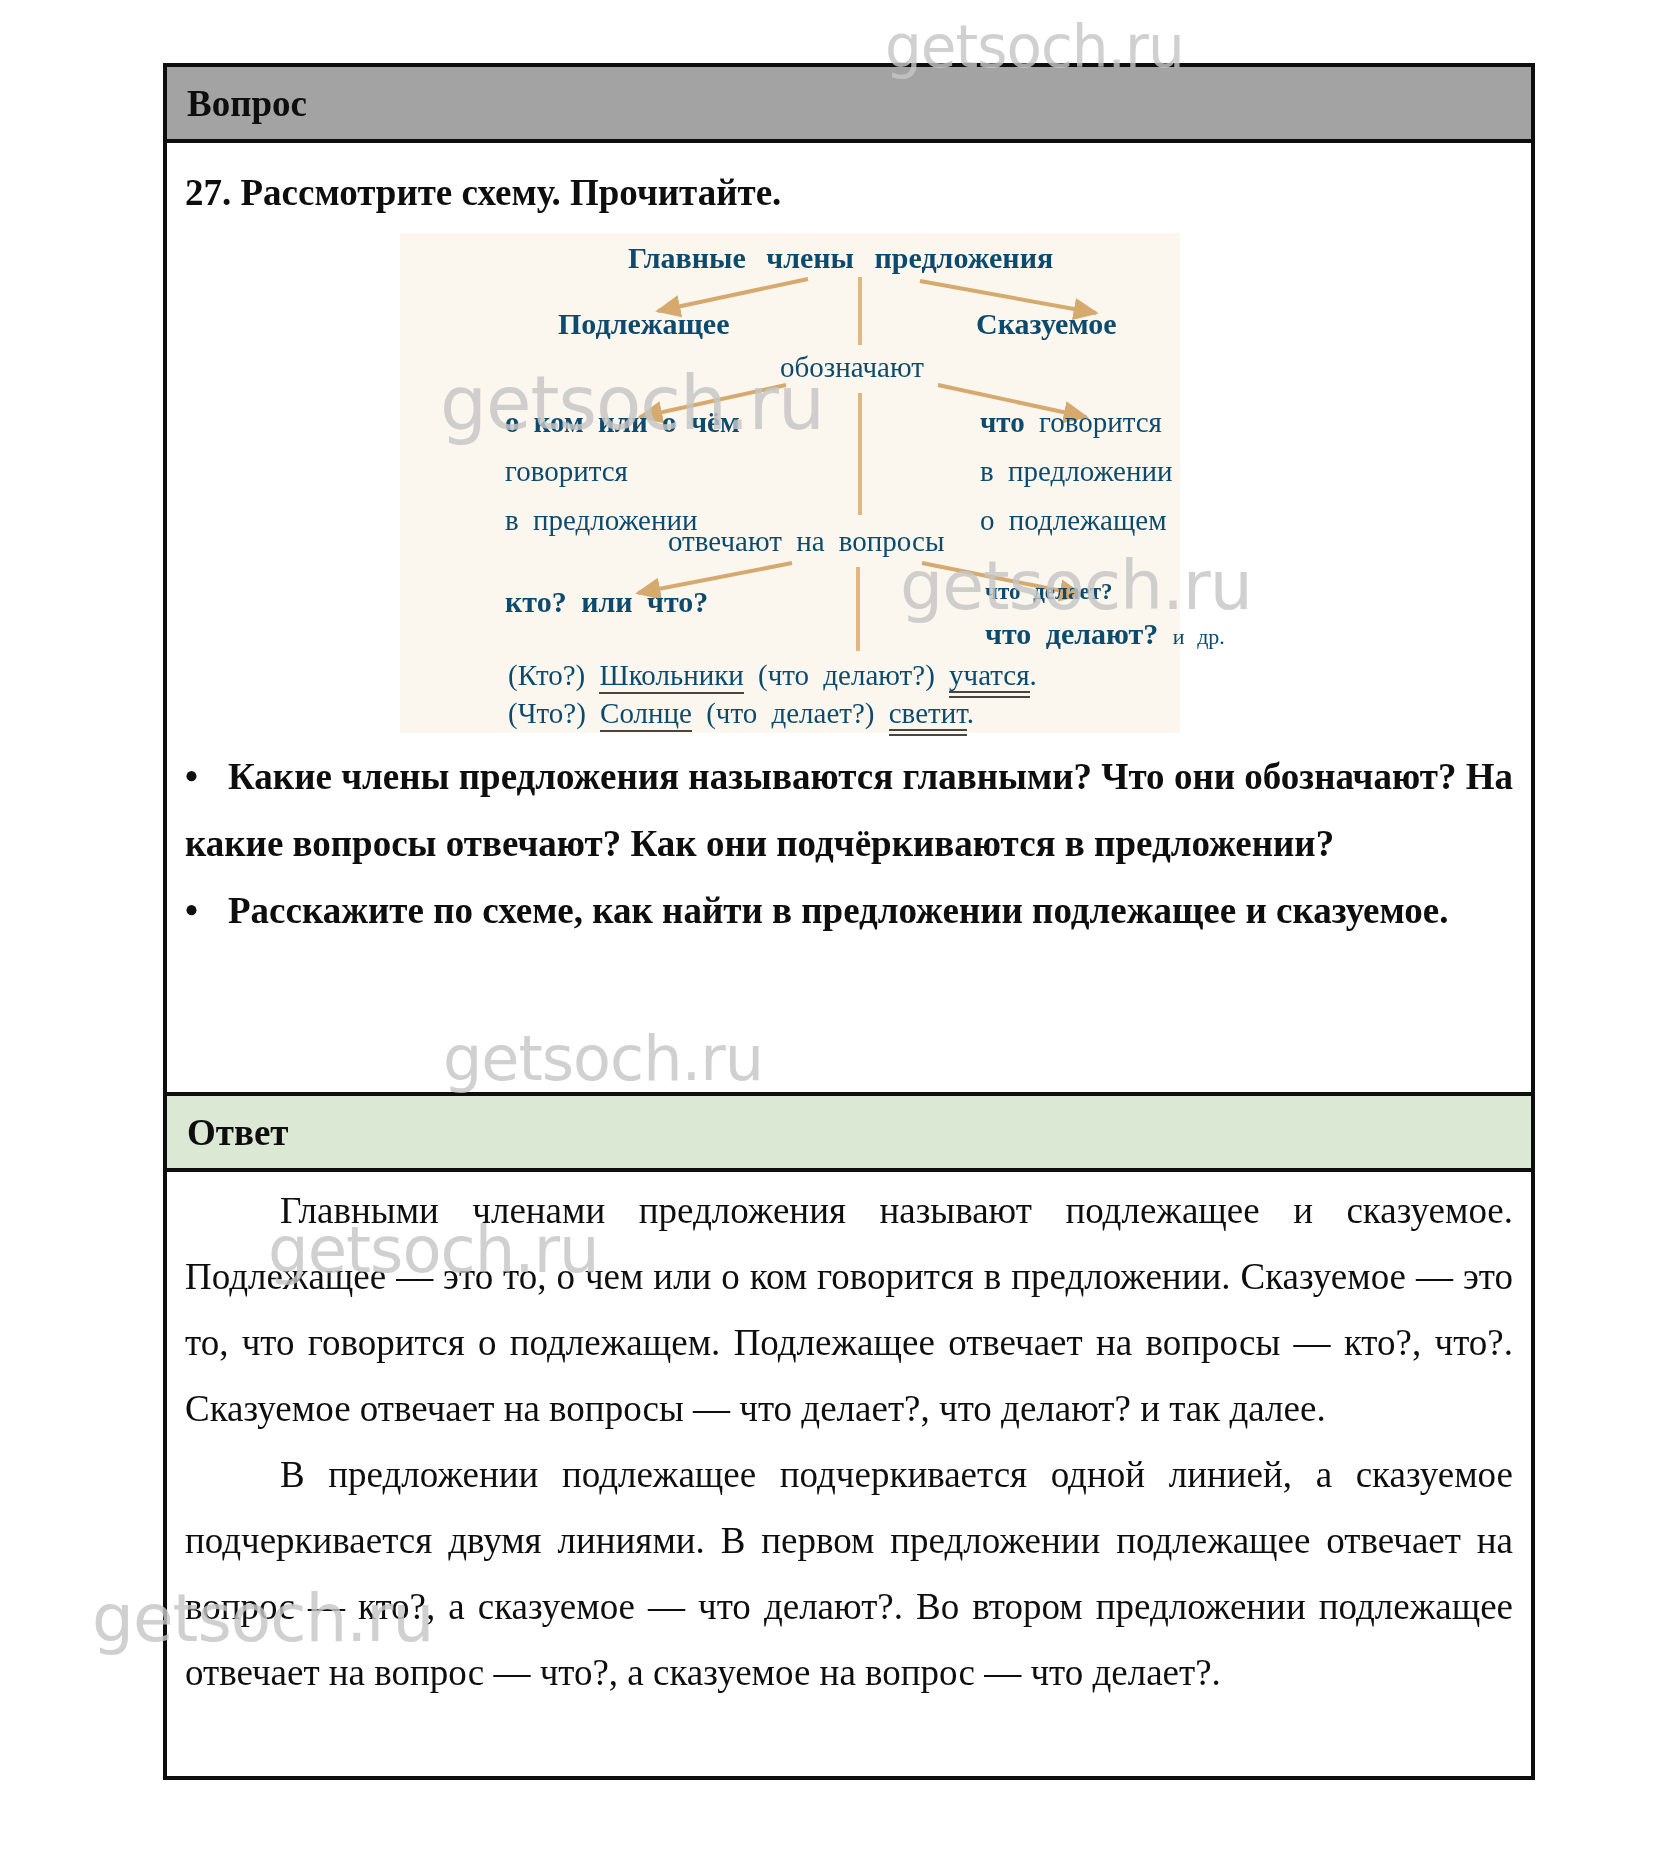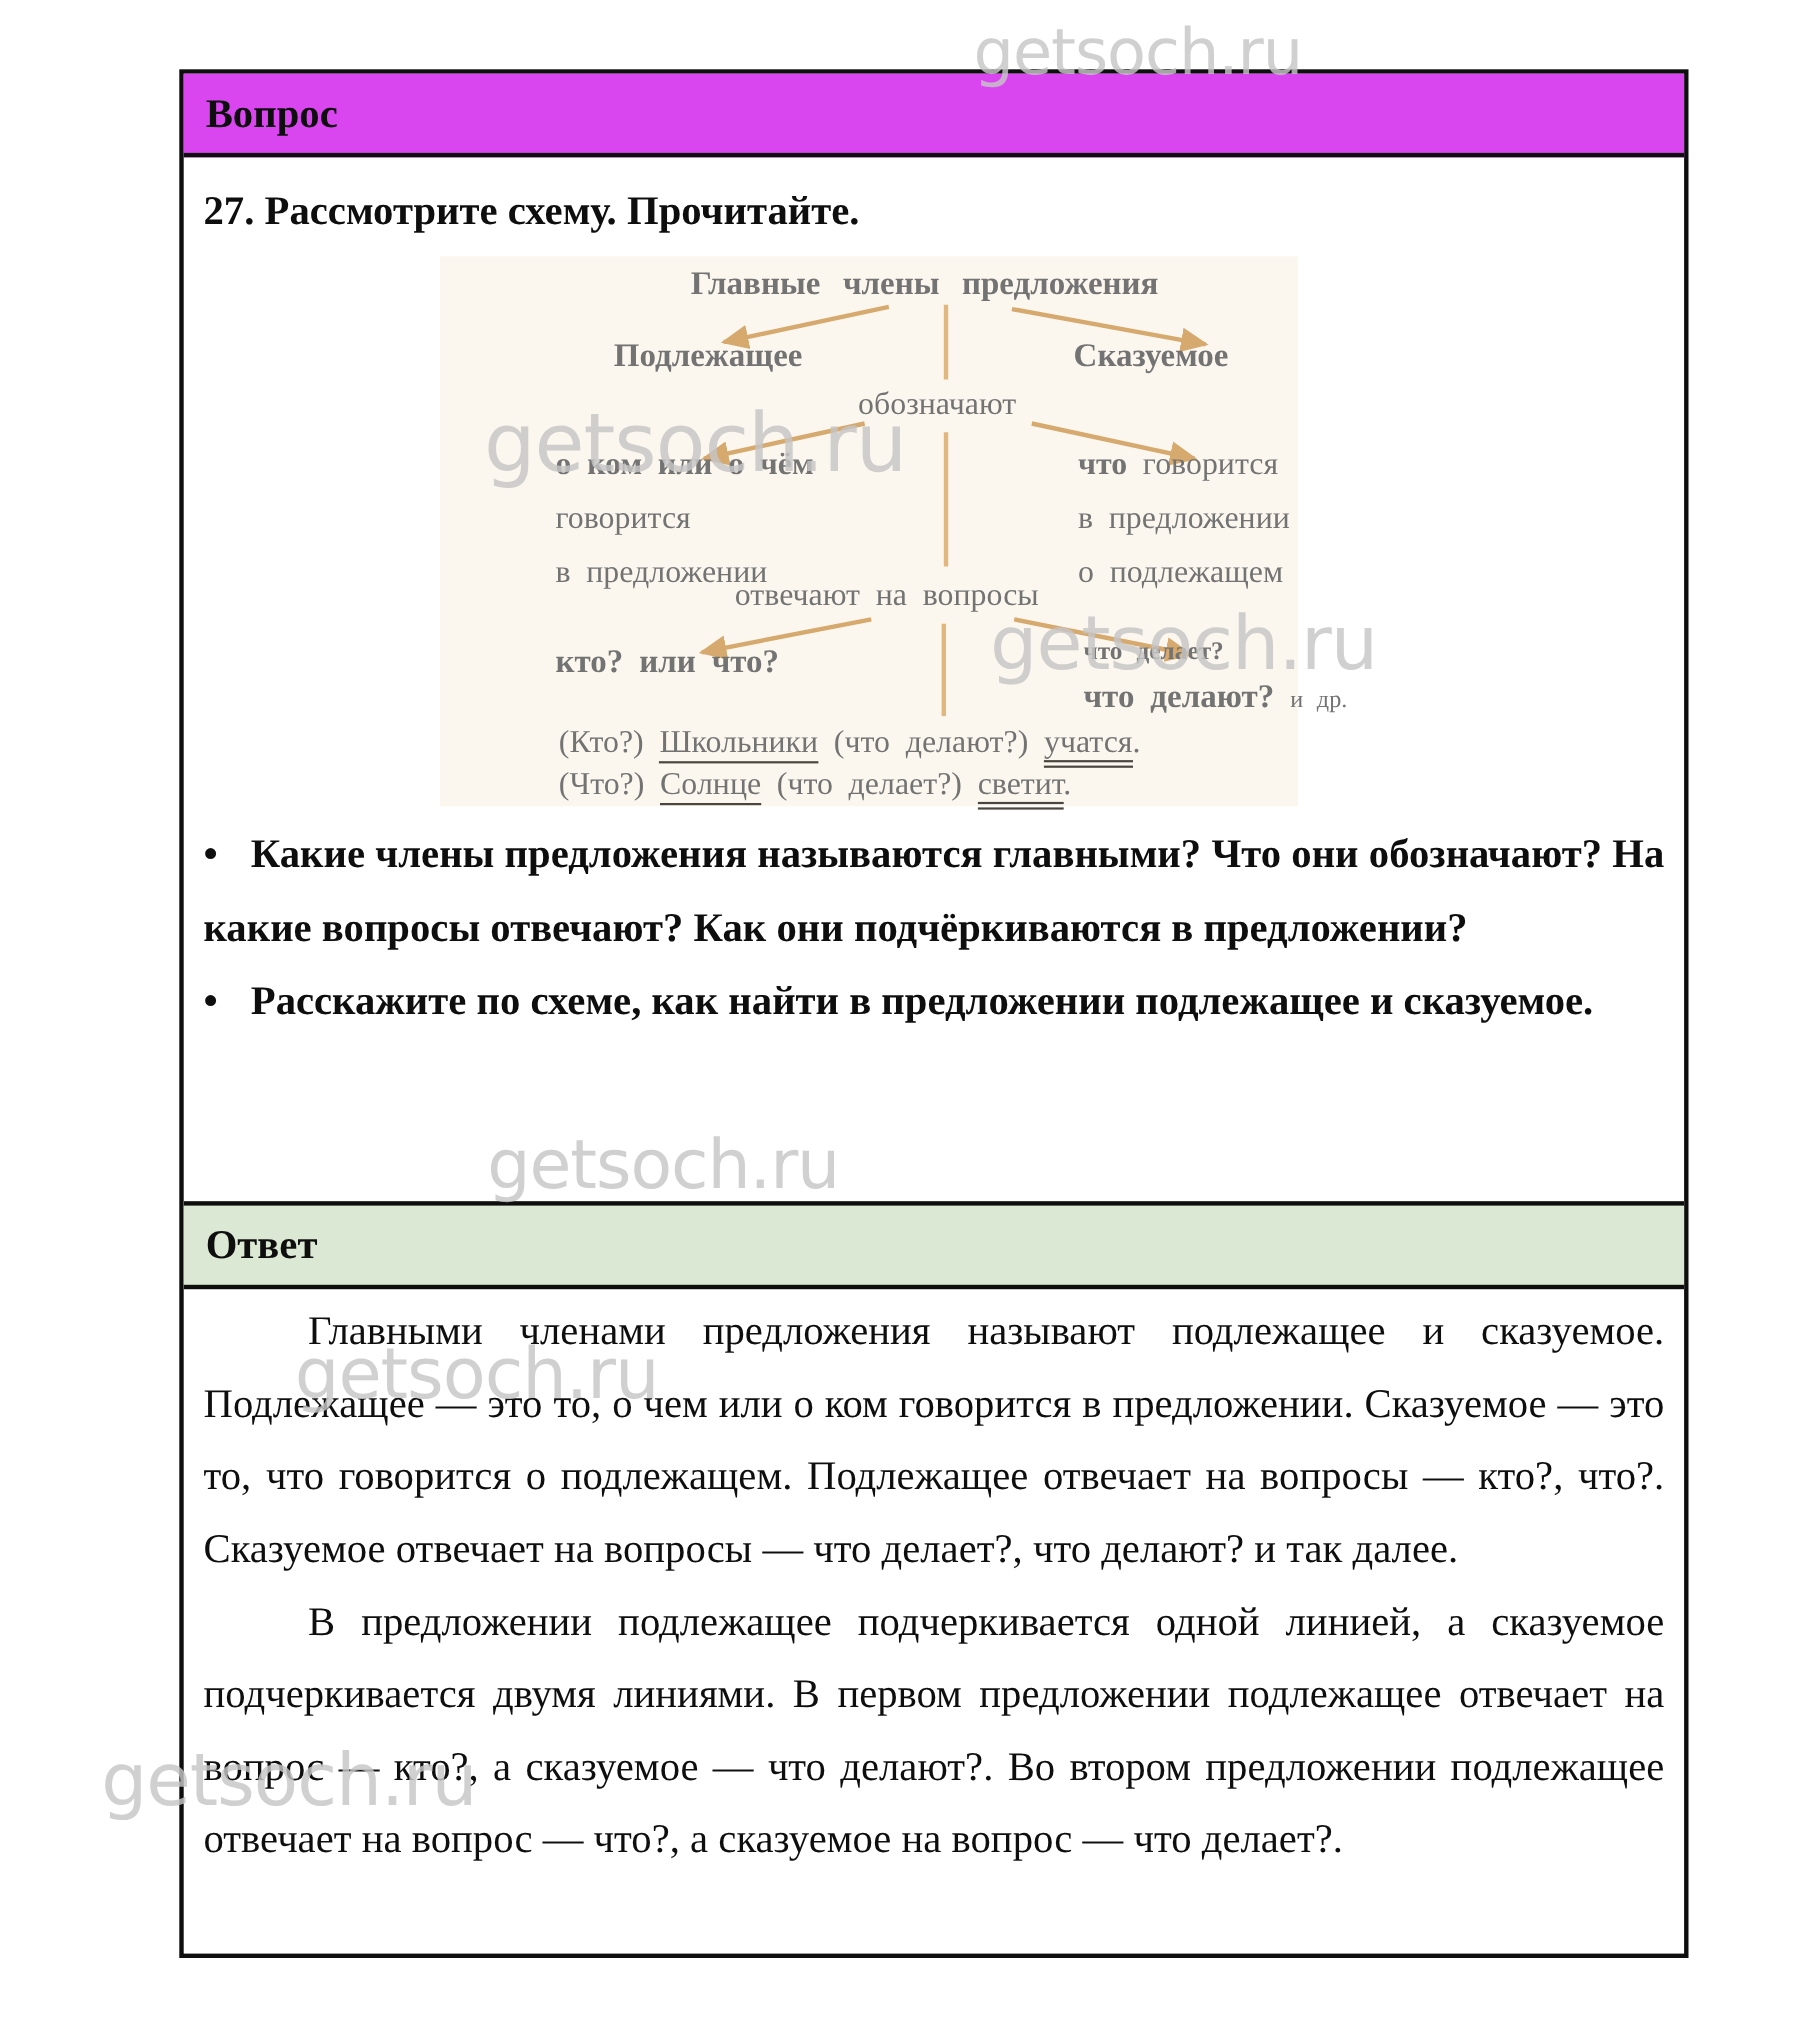--- a/index.html
+++ b/index.html
@@ -29,36 +29,36 @@
     position:absolute; left:163px; top:63px;
     width:1372px; height:1717px; box-sizing:border-box;
     border:4px solid #0e0e0e; background:#ffffff;
   }
   .hdr {
     height:72px; display:flex; align-items:center;
     padding:0 20px; box-sizing:content-box;
     font-size:37px; font-weight:bold;
     border-bottom:4px solid #0e0e0e;
   }
-  .hdr-q { background:#d946ef; }
+  .hdr-q { background:#a3a3a3; }
   .hdr-a { background:#dbe9d4; border-top:4px solid #0e0e0e; }
   .cell { padding:0 18px; box-sizing:border-box; overflow:hidden; }
   .cell-q { height:949px; }
   .cell-a { height:592px; }
 
   .task {
     margin:26px 0 0 0; font-size:37px; font-weight:bold; line-height:48px;
   }
 
   
   .diagram {
     position:relative; width:780px; height:500px;
     margin:16px 0 0 215px;
     background:#fbf7ee;
-    color:#737373;
+    color:#0c4a6e;
     font-size:29px; line-height:1.15;
   }
   .dg { position:absolute; white-space:nowrap; word-spacing:7px; }
   .dg-b { font-weight:bold;margin-top:20px; }
   .dg-title   { left:228px; top:8px;  font-weight:bold; font-size:30px; word-spacing:13px; }
   .dg-subject { left:158px; top:74px; font-weight:bold; font-size:30px; }
   .dg-predicate { left:576px; top:74px; font-weight:bold; font-size:30px; }
   .dg-denote  { left:380px; top:118px; }
   .dg-lmean   { left:105px; top:165px; line-height:49px; }
   .dg-rmean   { left:580px; top:165px; line-height:49px; }

